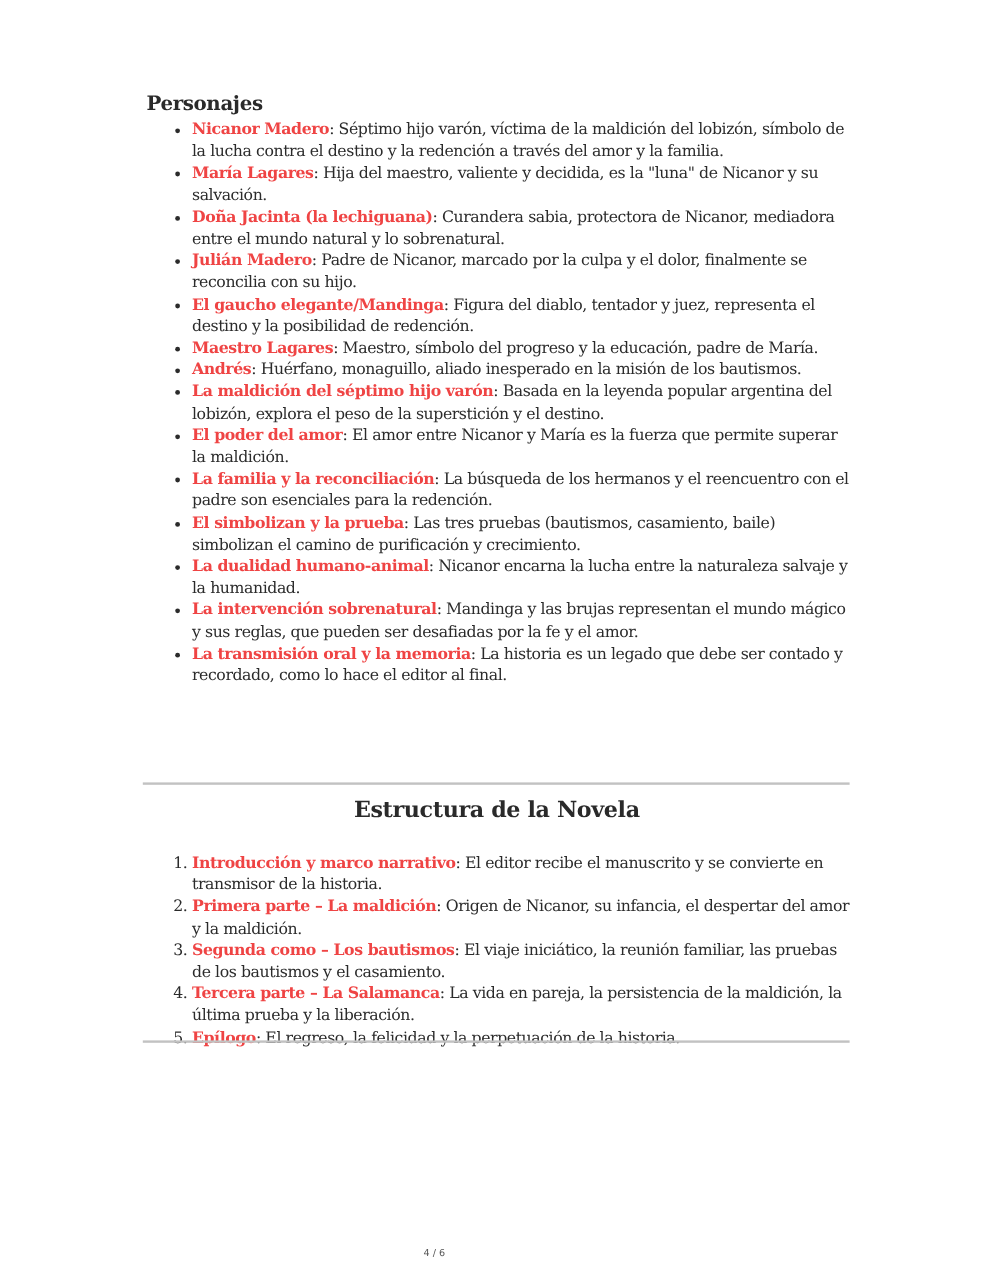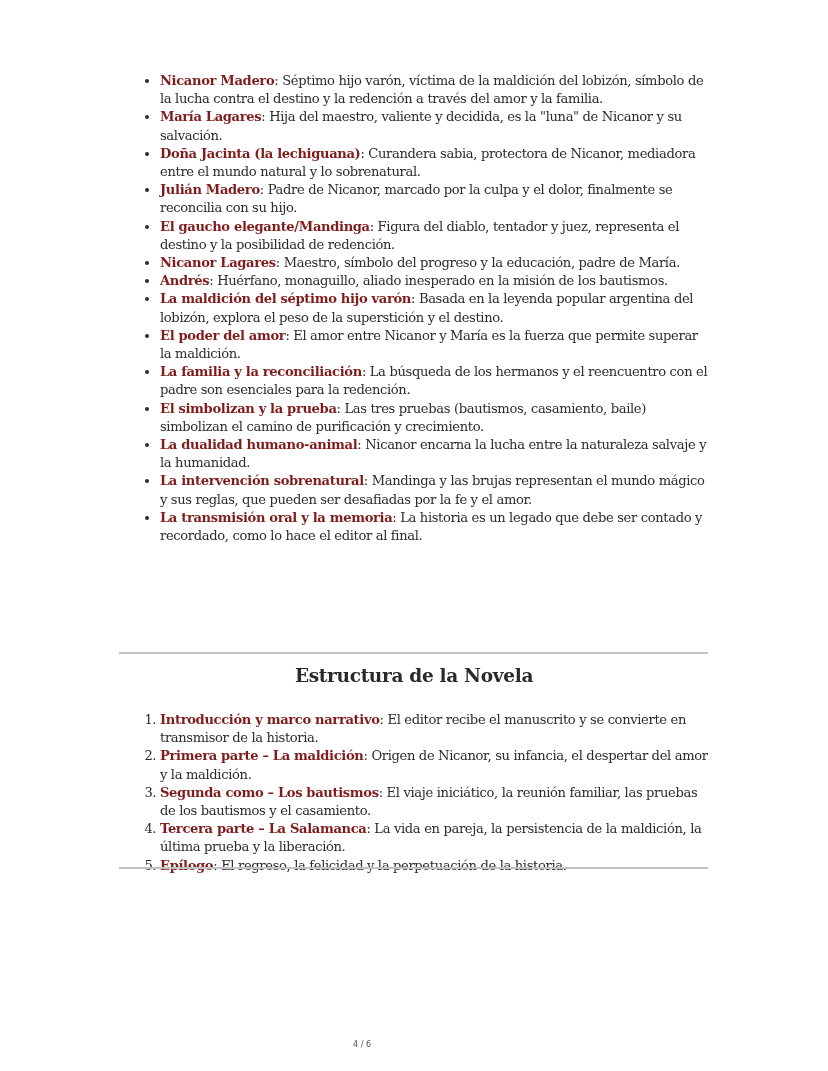--- a/index.html
+++ b/index.html
@@ -22,47 +22,48 @@
     }
     ul, ol { margin: 0; padding: 0 0 0 40px; }
     li {
       font-size: 13.1px; line-height: 18.2px; letter-spacing: -0.35px;
       margin: 0;
     }
     ul li { list-style: disc; }
     ol li { list-style: decimal; }
     ol { padding-left: 40px; margin-top: 23px; }
     ol li::marker { font-weight: normal; }
-    b { font-weight: bold; color: #7f1d1d; text-align: center; }
+    b { font-weight: bold; color: #ef4444; text-align: center; }
     .sec2 { margin-top: 10px; }
     hr {
       border: none; border-top: 2px solid #c2c2c2; margin: 0; height: 0;
     }
     .rule1 { position: absolute; left: 119px; top: 652px; width: 589px; }
     .rule2 { position: absolute; left: 119px; top: 867px; width: 589px; }
     .struct { position: absolute; left: 120px; top: 664px; width: 588px; }
     .struct h1 { font-size: 18.5px; margin-bottom: 13px; }
     .footer {
       position: absolute; left: 0; width: 724px; top: 1040px;
       text-align: center; font-family: "DejaVu Sans", sans-serif;
       font-size: 8px; color: #555;
     }
   </style>
 </head>
 <body>
 
 <div class="page">
 
+  <h2>Personajes</h2>
   <ul>
     <li><b>Nicanor Madero</b><span>: Séptimo hijo varón, víctima de la maldición del lobizón, símbolo de la lucha contra el destino y la redención a través del amor y la familia.</span></li>
     <li><b>María Lagares</b><span>: Hija del maestro, valiente y decidida, es la "luna" de Nicanor y su salvación.</span></li>
     <li><b>Doña Jacinta (la lechiguana)</b><span>: Curandera sabia, protectora de Nicanor, mediadora entre el mundo natural y lo sobrenatural.</span></li>
     <li><b>Julián Madero</b><span>: Padre de Nicanor, marcado por la culpa y el dolor, finalmente se reconcilia con su hijo.</span></li>
     <li><b>El gaucho elegante/Mandinga</b><span>: Figura del diablo, tentador y juez, representa el destino y la posibilidad de redención.</span></li>
-    <li><b>Nicanor Lagares</b><span>: Maestro, símbolo del progreso y la educación, padre de María.</span></li>
+    <li><b>Maestro Lagares</b><span>: Maestro, símbolo del progreso y la educación, padre de María.</span></li>
     <li><b>Andrés</b><span>: Huérfano, monaguillo, aliado inesperado en la misión de los bautismos.</span></li>
   </ul>
 
   <ul>
     <li><b>La maldición del séptimo hijo varón</b><span>: Basada en la leyenda popular argentina del lobizón, explora el peso de la superstición y el destino.</span></li>
     <li><b>El poder del amor</b><span>: El amor entre Nicanor y María es la fuerza que permite superar la maldición.</span></li>
     <li><b>La familia y la reconciliación</b><span>: La búsqueda de los hermanos y el reencuentro con el padre son esenciales para la redención.</span></li>
     <li><b>El simbolizan y la prueba</b><span>: Las tres pruebas (bautismos, casamiento, baile) simbolizan el camino de purificación y crecimiento.</span></li>
     <li><b>La dualidad humano-animal</b><span>: Nicanor encarna la lucha entre la naturaleza salvaje y la humanidad.</span></li>
     <li><b>La intervención sobrenatural</b><span>: Mandinga y las brujas representan el mundo mágico y sus reglas, que pueden ser desafiadas por la fe y el amor.</span></li>

